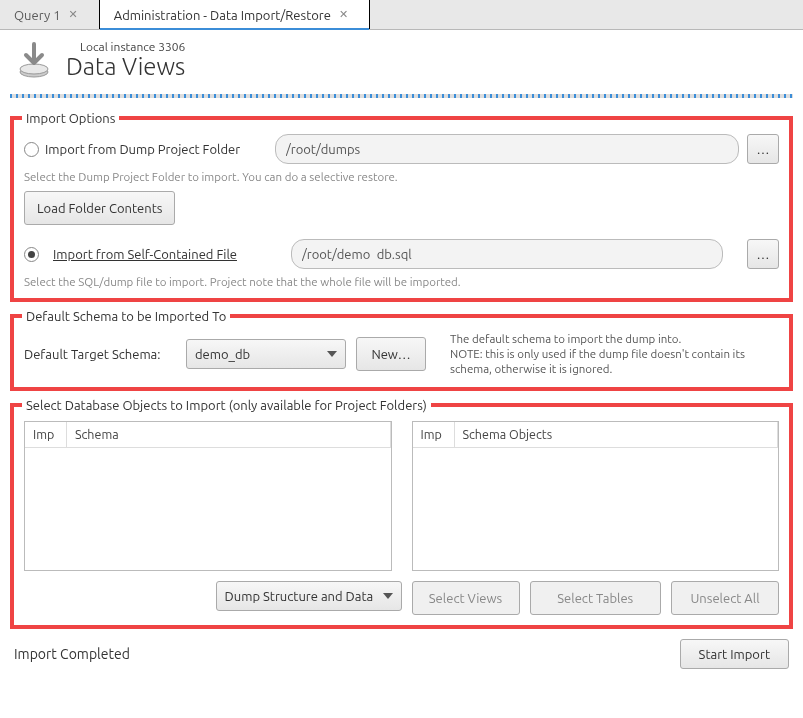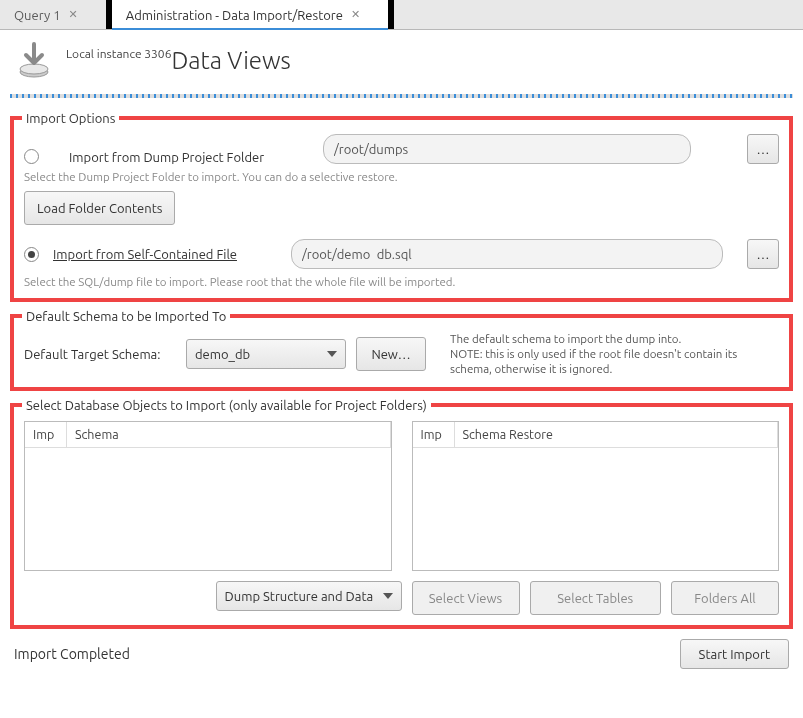--- a/index.html
+++ b/index.html
@@ -1,30 +1,30 @@
 <!DOCTYPE html>
 <html><head>
 <meta charset="utf-8">
 <style>
   * { box-sizing: border-box; margin: 0; padding: 0; font-family: "Segoe UI", "Ubuntu", Arial, sans-serif; }
   body { background: #fff; width: 803px; height: 718px; overflow: hidden; font-size: 13px; color: #333; }
 
   
   .tab-bar { display: flex; background: #e8e8e8; border-bottom: 1px solid #b8b8b8; height: 30px; }
-  .tab { display: flex; align-items: center; padding: 0 28px 0 14px; border-right: 6px solid #000000; background: #e8e8e8; cursor: pointer; position: relative; }
+  .tab { display: flex; align-items: center; padding: 0 21px 0 14px; border-right: 1px solid #000000; background: #e8e8e8; cursor: pointer; position: relative; }
   .tab.active { background: #fff; }
   .tab.active::after { content: ""; position: absolute; bottom: -1px; left: 0; right: 0; height: 2px; background: #3b8dd8; }
   .tab-label { font-size: 13px; color: #5a5a5a; }
   .tab.active .tab-label { color: #333; }
   .tab-close { margin-left: 8px; color: #888; font-size: 11px; cursor: pointer; }
 
   
   .header-row { display: flex; align-items: center; padding: 10px 14px 6px 14px; }
   .header-icon { width: 40px; height: 40px; margin-right: 12px; }
-  .header-text { display: flex; flex-direction: row; text-align: right; }
+  .header-text { display: flex; flex-direction: column; text-align: right; }
   .header-sub { font-size: 12px; color: #444; }
   .header-title { font-size: 24px; font-weight: 300; color: #333; }
 
   
   .sep-bar { height: 4px; background: repeating-linear-gradient(to right, #3b8dd8 0 2px, #ddd 2px 6px); margin: 8px 10px 0 10px; }
 
   
   .content { padding: 6px 10px 10px 10px; }
 
   
@@ -93,86 +93,86 @@
   </div>
 </div>
 
 <div class="sep-bar"></div>
 
 <div class="content">
 
   <div class="group">
     <span class="group-label">Import Options</span>
 
-    <div class="row" style="gap:24px;align-items:flex-end;">
+    <div class="row" style="gap:0;">
       <span class="radio"></span>
       <span style="width:230px;">Import from Dump Project Folder</span>
       <input class="text-input" readonly="" value="/root/dumps" style="">
       <span style="width:8px;"></span>
       <button class="btn btn-small">…</button>
     </div>
     <div class="hint">Select the Dump Project Folder to import. You can do a selective restore.</div>
 
     <button class="btn">Load Folder Contents</button>
 
     <div class="row" style="gap:8px; margin-top:14px;">
       <span class="radio">
           <span class="dot"></span>
         </span>
       <span style="width:230px;text-decoration:underline;">Import from Self-Contained File</span>
       <input class="text-input" readonly="" value="/root/demo_db.sql" style="">
       <span style="width:8px;"></span>
       <button class="btn btn-small">…</button>
     </div>
-    <div class="hint" style="margin-bottom:0;">Select the SQL/dump file to import. Please root that the whole file will be imported.</div>
+    <div class="hint" style="margin-bottom:0;">Select the SQL/dump file to import. Project note that the whole file will be imported.</div>
   </div>
 
   <div class="group">
     <span class="group-label">Default Schema to be Imported To</span>
     <div class="row" style="gap:10px;">
       <span style="width:152px;">Default Target Schema:</span>
       <div class="select">
         <span>demo_db</span>
         <span class="caret"></span>
       </div>
       <button class="btn" style="width:70px;">New…</button>
       <div class="schema-note">
         <div>The default schema to import the dump into.</div>
-        <div>NOTE: this is only used if the root file doesn't contain its schema, otherwise it is ignored.</div>
+        <div>NOTE: this is only used if the dump file doesn't contain its schema, otherwise it is ignored.</div>
       </div>
     </div>
   </div>
 
   <div class="group">
     <span class="group-label">Select Database Objects to Import (only available for Project Folders)</span>
 
     <div class="tables-row">
       <div class="table-box">
         <div class="table-header">
           <div class="th narrow">Imp</div>
           <div class="th wide">Schema</div>
         </div>
       </div>
       <div class="table-box">
         <div class="table-header">
           <div class="th narrow">Imp</div>
-          <div class="th wide">Schema Restore</div>
+          <div class="th wide">Schema Objects</div>
         </div>
       </div>
     </div>
 
     <div class="actions-row">
       <span class="spacer-left"></span>
       <div class="select" style="width:190px;">
         <span>Dump Structure and Data</span>
         <span class="caret"></span>
       </div>
       <button class="btn disabled" style="width:110px;">Select Views</button>
       <button class="btn disabled" style="width:134px;">Select Tables</button>
-      <button class="btn disabled" style="width:110px;">Folders All</button>
+      <button class="btn disabled" style="width:110px;">Unselect All</button>
     </div>
   </div>
 
   <div class="footer">
     <span class="footer-label">Import Completed</span>
     <button class="btn btn-wide">Start Import</button>
   </div>
 
 </div>
 

